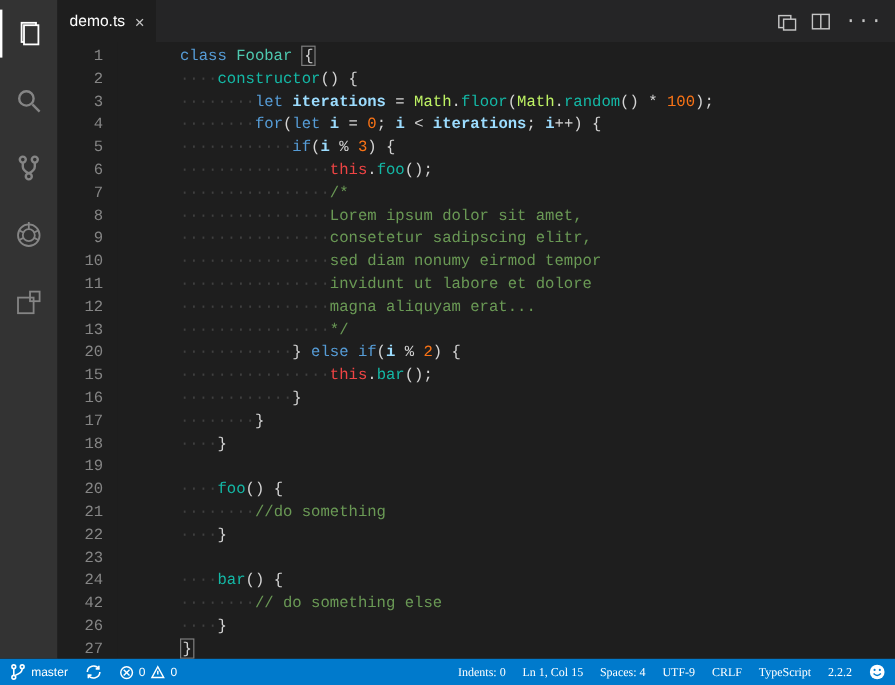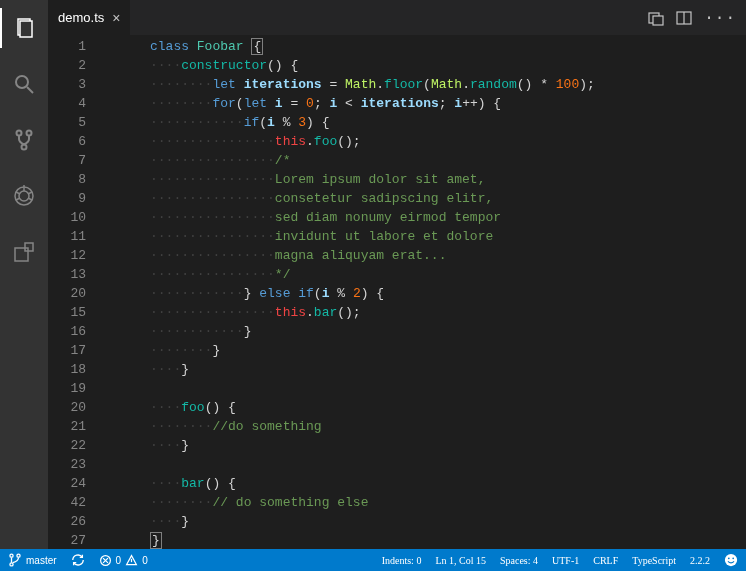--- a/index.html
+++ b/index.html
@@ -239,21 +239,21 @@
     <div class="sb-item">
         <span>Indents: 0</span>
       </div>
     <div class="sb-item">
         <span>Ln 1, Col 15</span>
       </div>
     <div class="sb-item">
         <span>Spaces: 4</span>
       </div>
     <div class="sb-item">
-        <span>UTF-1</span>
+        <span>UTF-9</span>
       </div>
     <div class="sb-item">
         <span>CRLF</span>
       </div>
     <div class="sb-item">
         <span>TypeScript</span>
       </div>
     <div class="sb-item">
         <span>2.2.2</span>
       </div>

